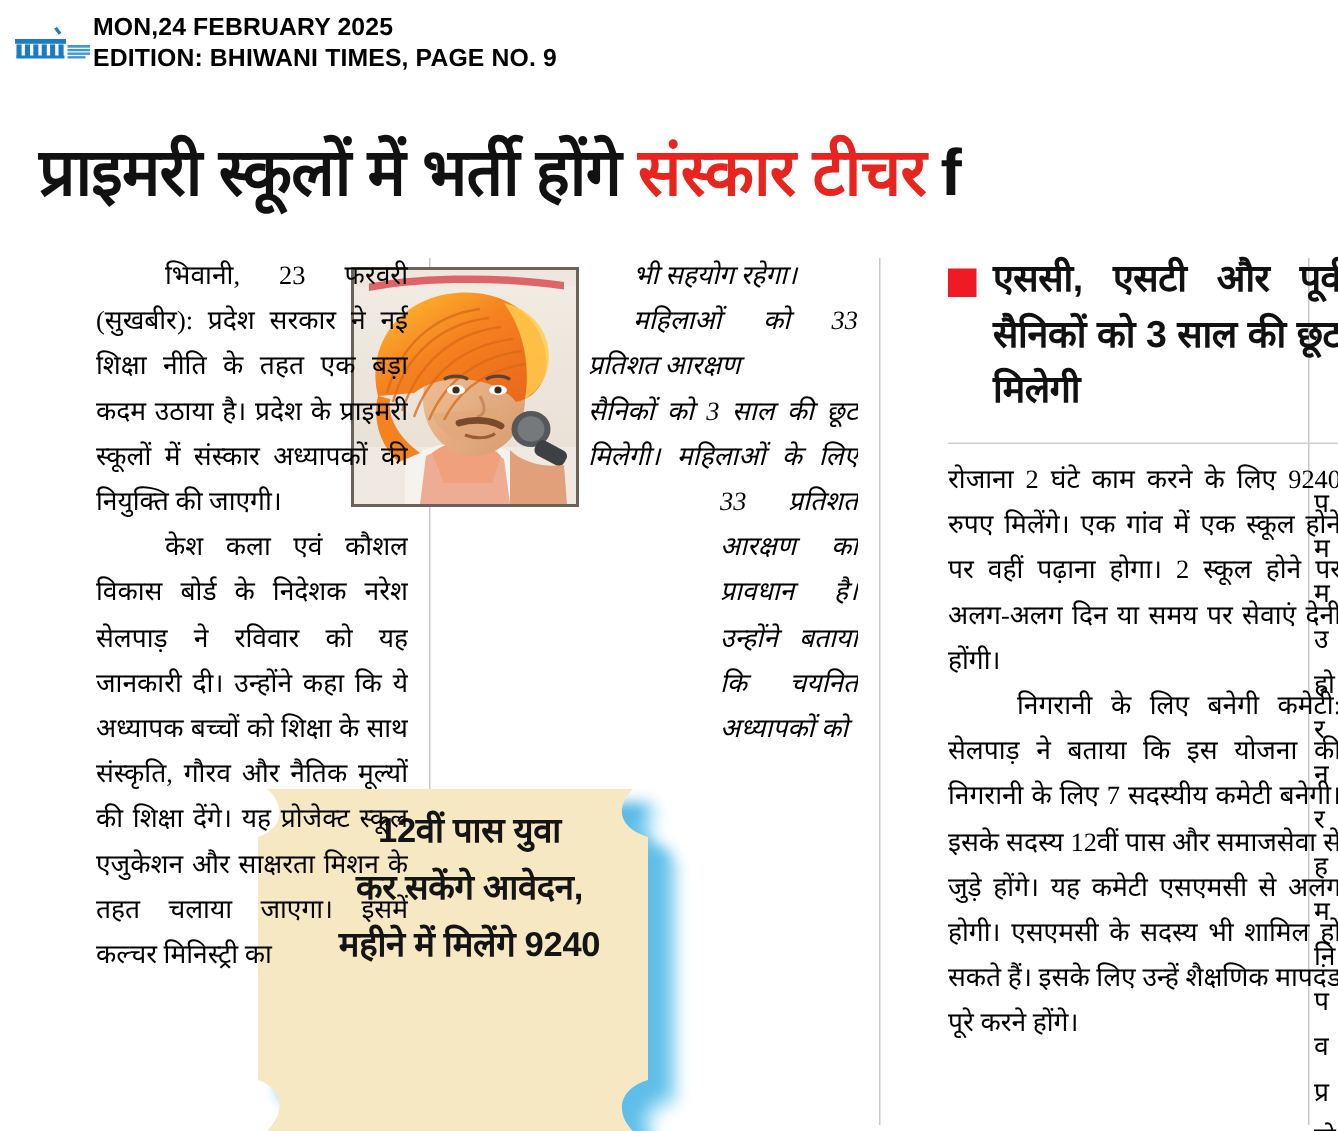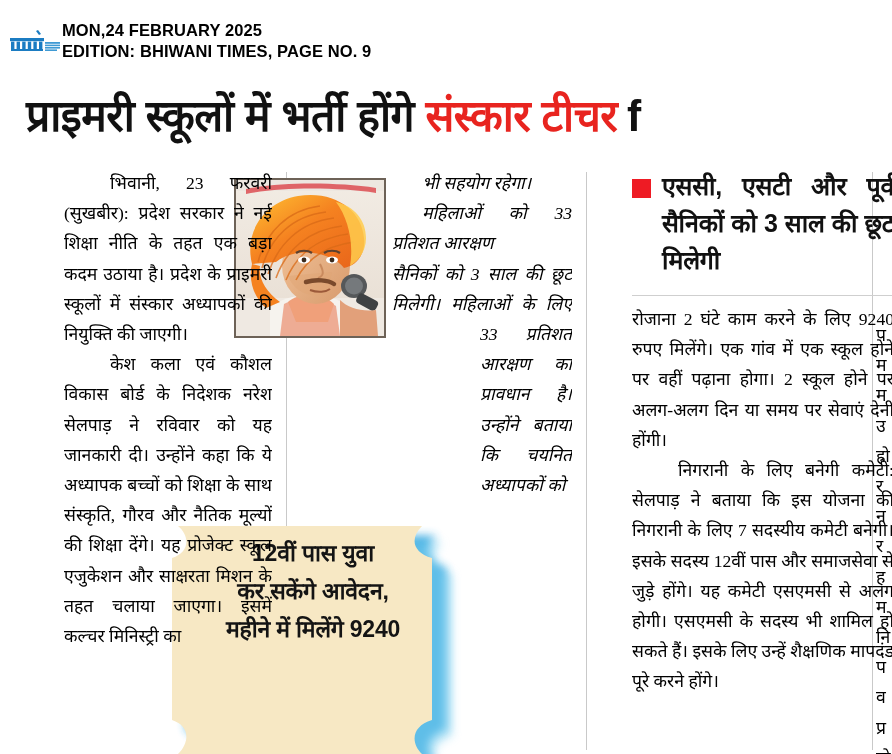--- a/index.html
+++ b/index.html
@@ -12,21 +12,21 @@
     height: 754px;
     overflow: hidden;
     font-family: "Liberation Serif", "DejaVu Serif", serif;
     color: #000000;
     position: relative;
   }
 
   
   .masthead {
     position: absolute;
-    left: 0; top: 12px;
+    left: 0; top: 0;
     width: 892px;
     height: 58px;
   }
   .logo-box {
     position: absolute;
     left: 8px; top: 16px;
     width: 54px; height: 30px;
     overflow: hidden;
   }
   .logo-svg { display: block; }

